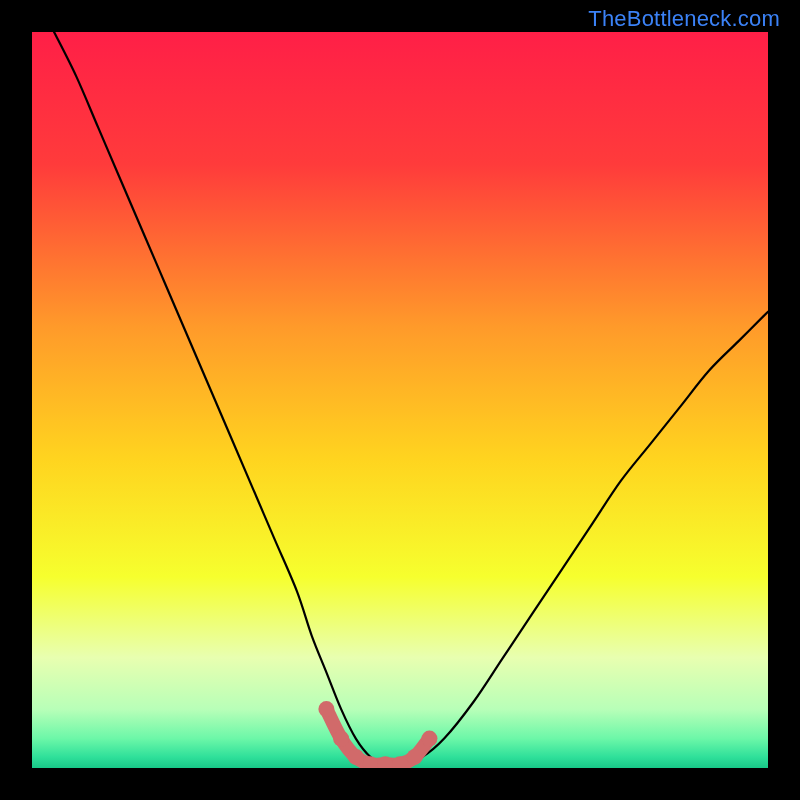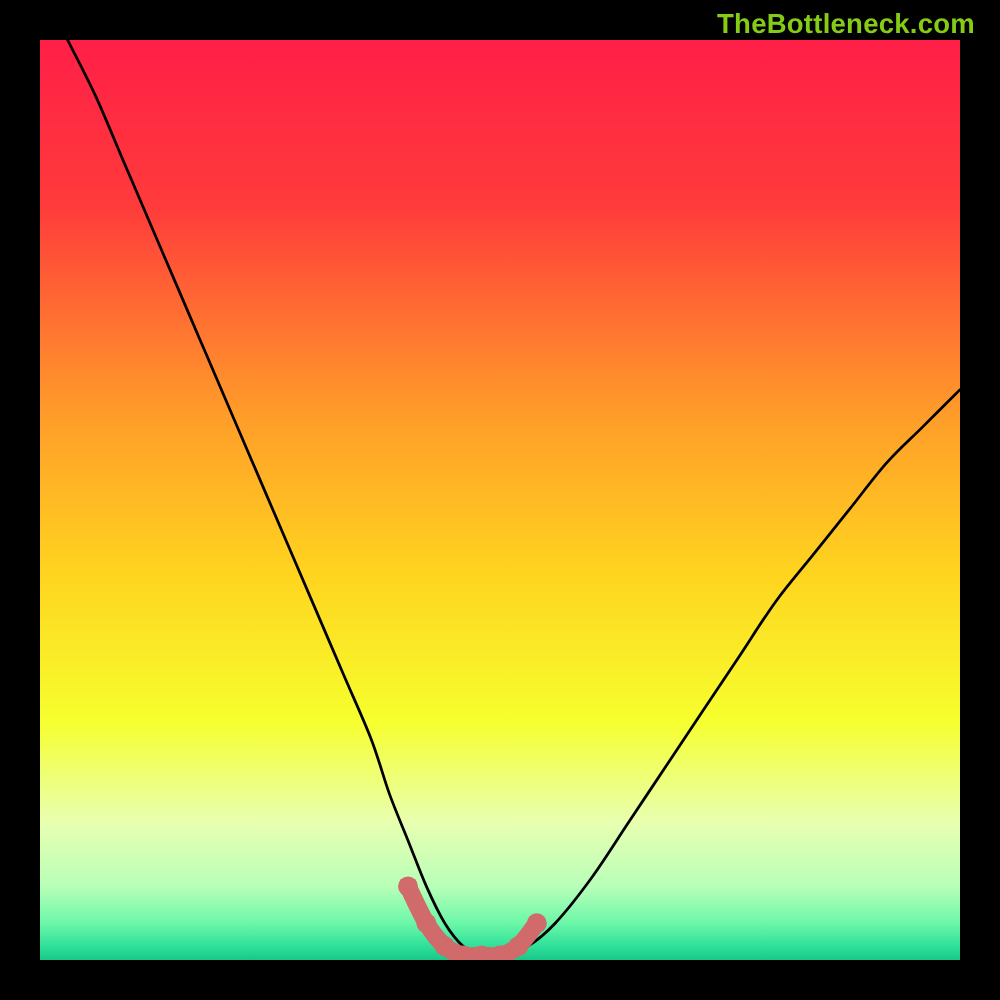--- a/index.html
+++ b/index.html
@@ -23,23 +23,23 @@
     position: absolute;
     top: 32px;
     left: 32px;
     width: 736px;
     height: 736px;
   }
   .watermark {
     position: absolute;
     top: 6px;
     right: 20px;
-    color: #84cc16;
+    color: #3b82f6;
     font-size: 22px;
-    font-weight: 700;
+    font-weight: 400;
     letter-spacing: 0.2px;
   }
 </style>
 </head>
 <body>
 
 <div class="frame">
   <div class="watermark">TheBottleneck.com</div>
   <svg class="plot" viewBox="0 0 736 736" preserveAspectRatio="none">
     <defs>

